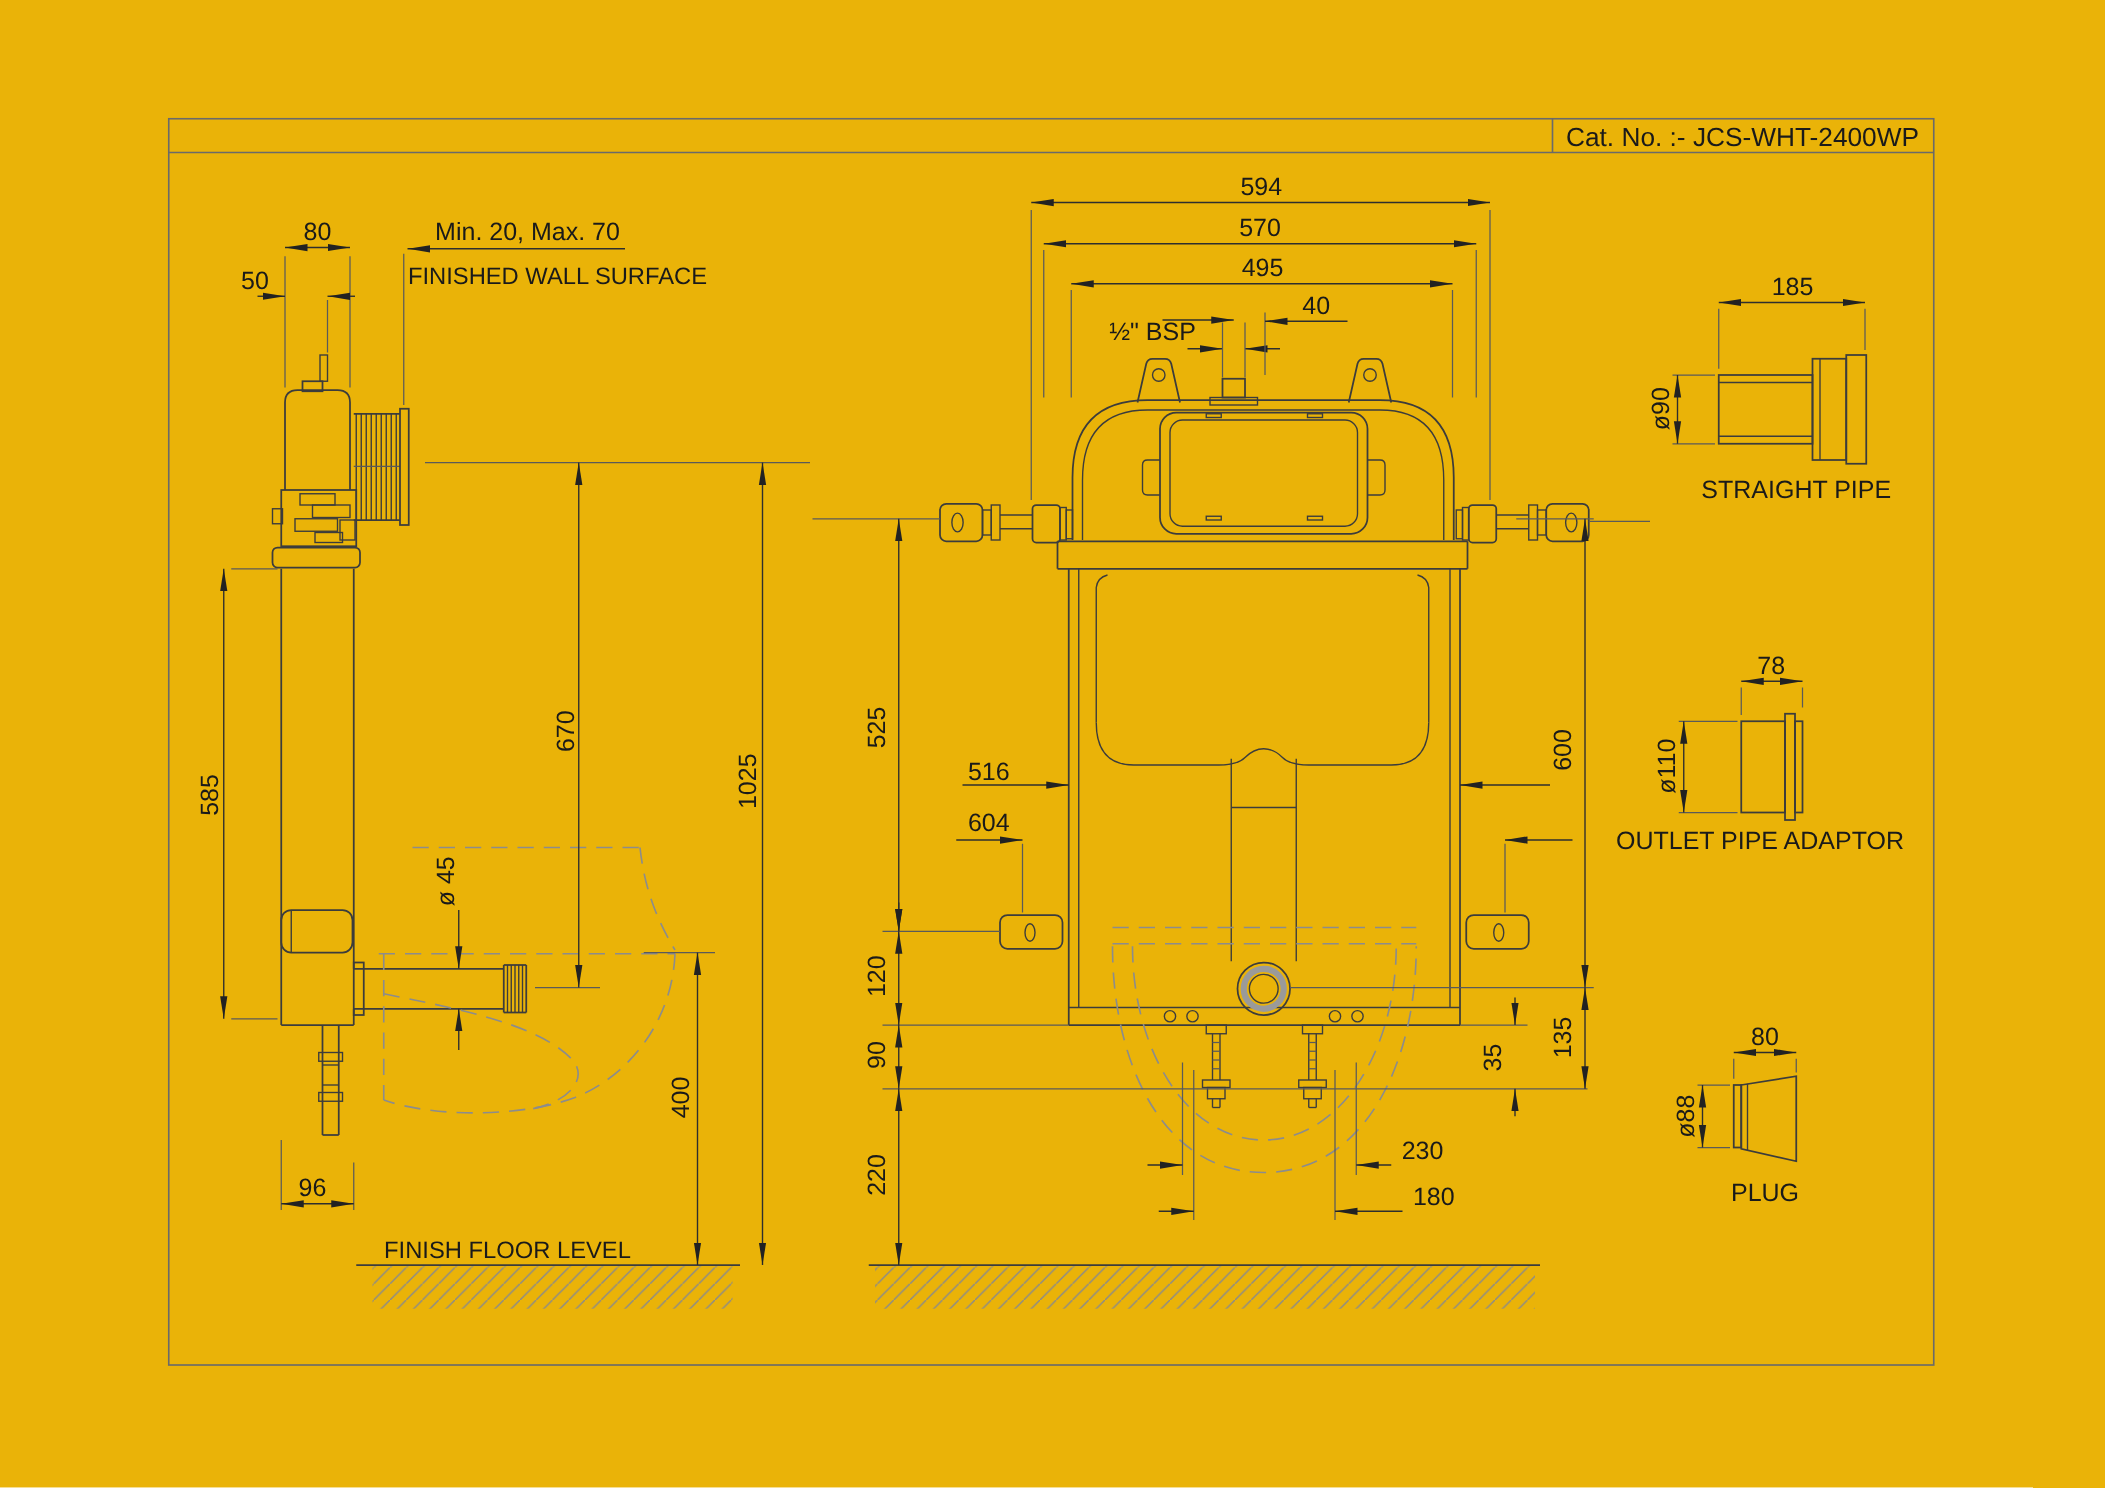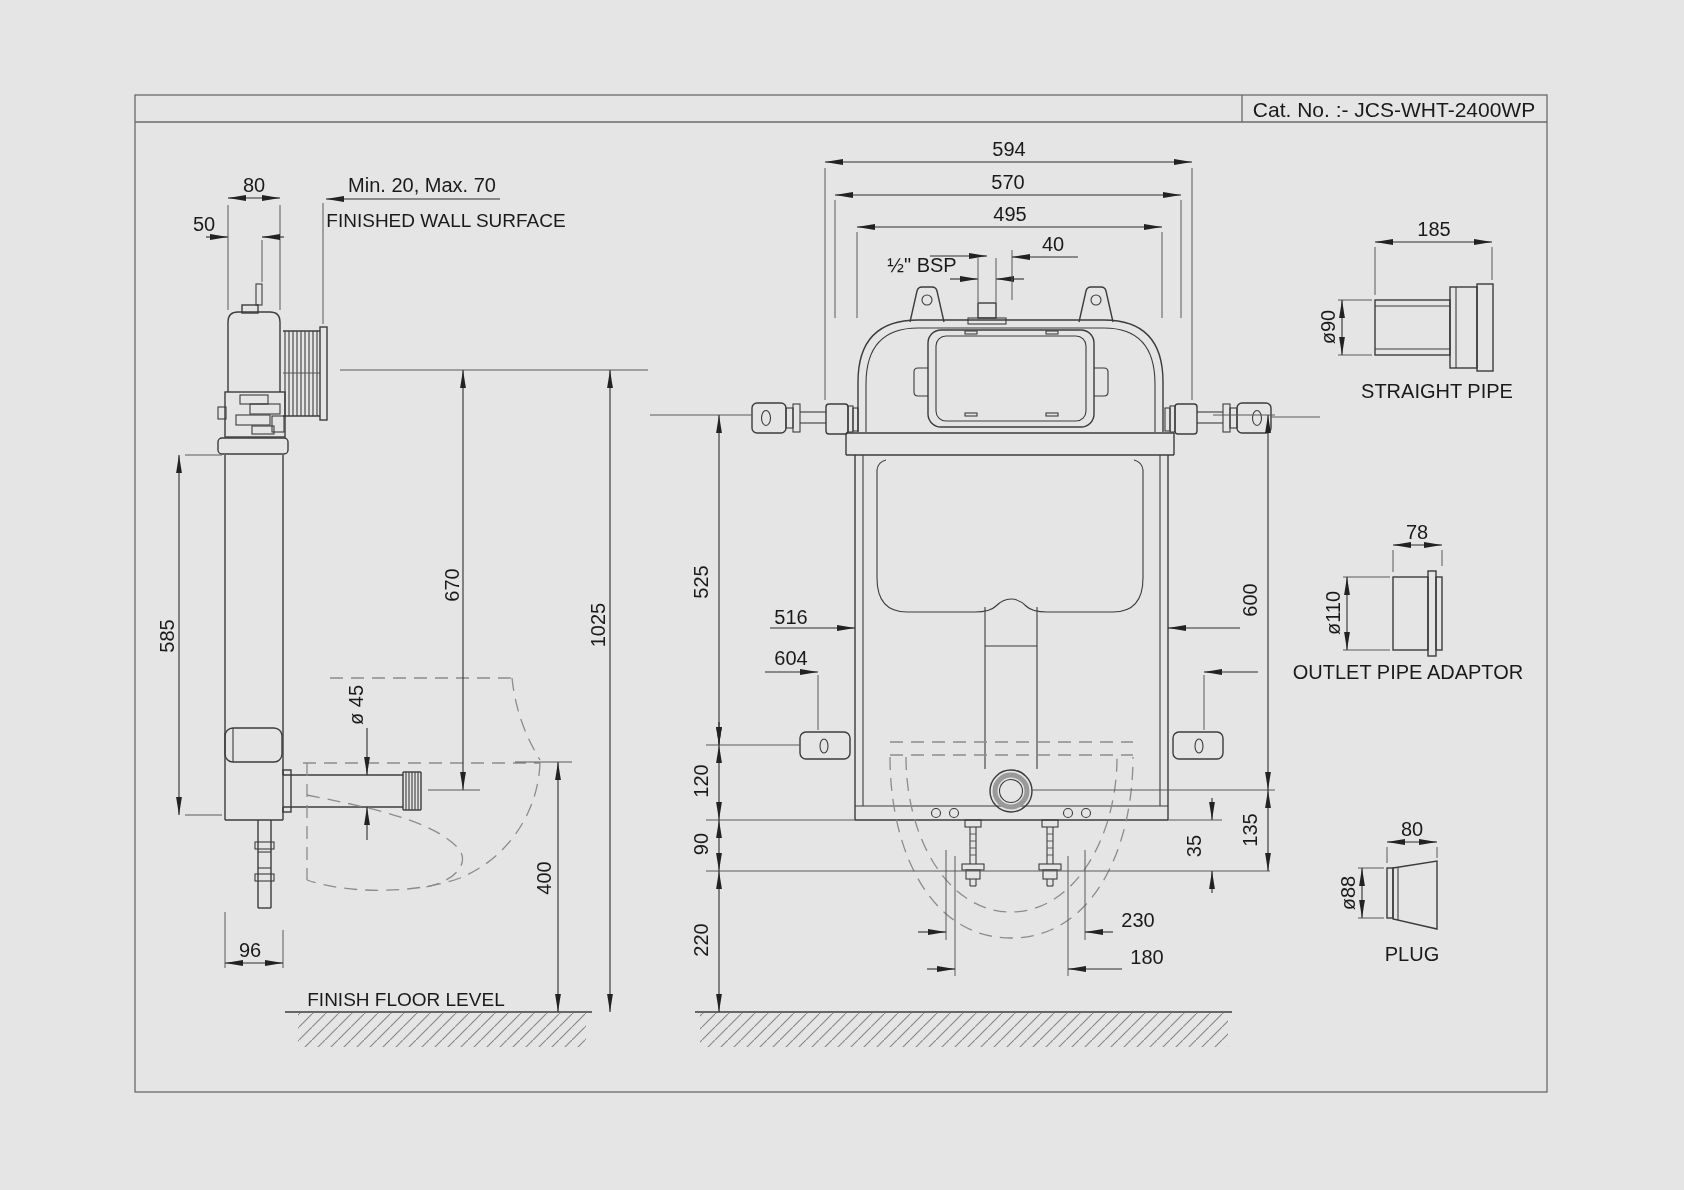--- a/index.html
+++ b/index.html
@@ -1,16 +1,16 @@
 <!DOCTYPE html>
 <html><head>
 <meta charset="utf-8">
 <style>
   html,body{margin:0;padding:0;background:#fff;}
-  #sheet{position:relative;width:1684px;height:1190px;background:#e5e5e5;font-family:"Liberation Sans",sans-serif;}
+  #sheet{position:relative;width:1684px;height:1190px;background:#eab308;font-family:"Liberation Sans",sans-serif;}
   svg{display:block;}
   .lw{fill:none;stroke:#3c3c3c;stroke-width:1.4;}
   .lw2{fill:none;stroke:#3c3c3c;stroke-width:1.1;}
   .thin{fill:none;stroke:#5a5a5a;stroke-width:1;}
   .dim{fill:none;stroke:#2e2e2e;stroke-width:1.1;}
   .dash{fill:none;stroke:#8c8c8c;stroke-width:1.3;stroke-dasharray:13 8;}
   .frameln{fill:none;stroke:#6a6a6a;stroke-width:1.3;}
   .ring{fill:none;stroke:#9a9a9a;stroke-width:5;}
   text{fill:#1a1a1a;font-family:"Liberation Sans",sans-serif;font-size:20px;}
   text.t{font-size:21px;}

